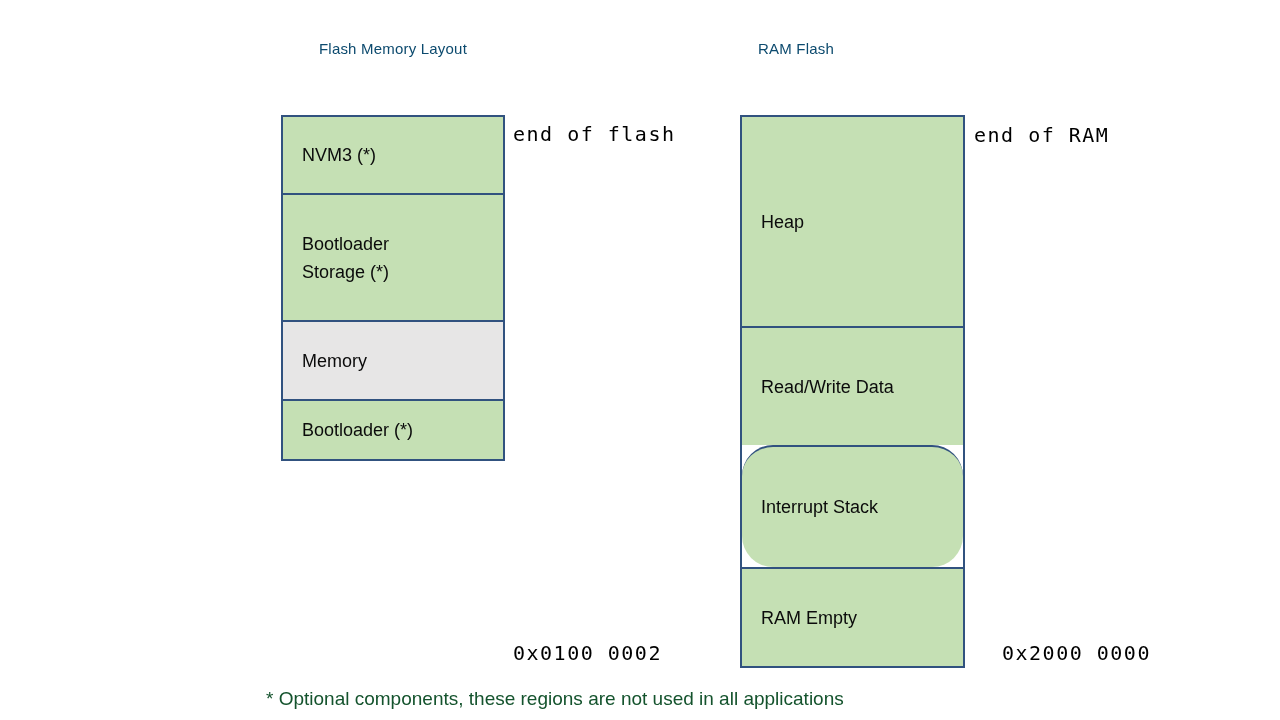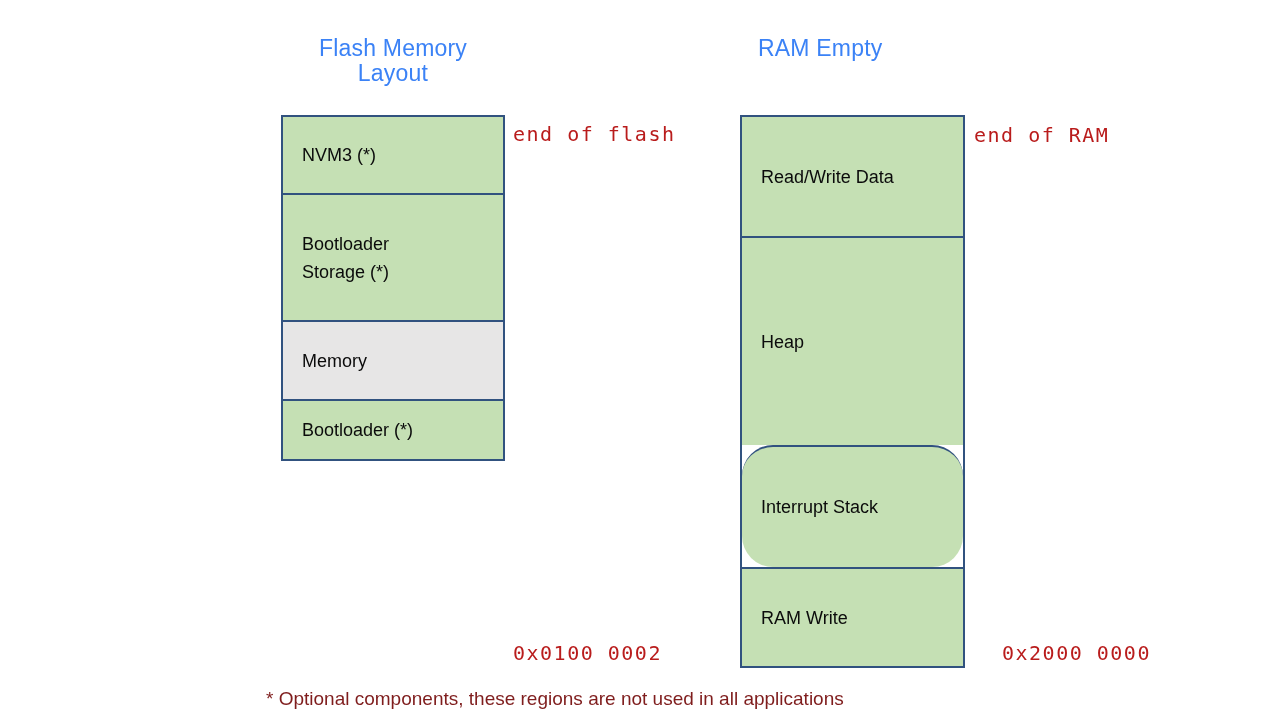--- a/index.html
+++ b/index.html
@@ -18,23 +18,23 @@
   .canvas{
     position:relative;
     width:1280px;
     height:720px;
     background:var(--bg);
     overflow:hidden;
   }
   .col-title{
     position:absolute;
     top:36px;
-    font-size:23px;
+    font-size:15px;
     line-height:25px;
-    color:#3b82f6;
+    color:#0c4a6e;
     letter-spacing:0.2px;
   }
   .flash-title{
     left:281px;
     width:224px;
     text-align:center;
   }
   .ram-title{
     left:758px;
   }
@@ -68,73 +68,73 @@
     white-space:pre-line;
     color:#0b0b0b;
     text-align:center;
   }
   .mono-note{
     position:absolute;
     font-family:"DejaVu Sans Mono", monospace;
     font-size:20px;
     line-height:26px;
     letter-spacing:1.5px;
-    color:#b91c1c;
+    color:#000000;
     white-space:nowrap;
   }
   .anno-flash-top{ left:513px; top:121px; }
   .anno-flash-bottom{ left:513px; top:640px; }
   .anno-ram-top{ left:974px; top:122px; }
   .anno-ram-bottom{ left:1002px; top:640px; }
   .footnote{
     position:absolute;
     left:266px;
     top:686px;
     font-size:19px;
     line-height:25px;
-    color:#7f1d1d;
+    color:#14532d;
   }
 </style>
 </head>
 <body>
 
 <div class="canvas">
 
   <div class="col-title flash-title">Flash Memory Layout</div>
 
-  <div class="col-title ram-title">RAM Empty</div>
+  <div class="col-title ram-title">RAM Flash</div>
 
   <div class="mem-column flash-column" id="flash-blocks">
       <div class="mem-block" style="height: 76px;">
         <span class="block-label">NVM3 (*)</span>
       </div>
       <div class="mem-block" style="height: 127px;">
         <span class="block-label">Bootloader
 Storage (*)</span>
       </div>
       <div class="mem-block empty" style="height: 79px;">
         <span class="block-label">Memory</span>
       </div>
       <div class="mem-block" style="height: 60px;">
         <span class="block-label">Bootloader (*)</span>
       </div>
     </div>
 
   <div class="mem-column ram-column" id="ram-blocks">
+      <div class="mem-block" style="height: 209px;">
+        <span class="block-label">Heap</span>
+      </div>
       <div class="mem-block" style="height: 119px;">
         <span class="block-label">Read/Write Data</span>
-      </div>
-      <div class="mem-block" style="height: 209px;">
-        <span class="block-label">Heap</span>
       </div>
       <div class="mem-block" style="height: 122px; border-radius: 31px;">
         <span class="block-label">Interrupt Stack</span>
       </div>
       <div class="mem-block" style="height: 99px;">
-        <span class="block-label">RAM Write</span>
+        <span class="block-label">RAM Empty</span>
       </div>
     </div>
 
   <div class="mono-note anno-flash-top">end of flash</div>
 
   <div class="mono-note anno-flash-bottom">0x0100 0002</div>
 
   <div class="mono-note anno-ram-top">end of RAM</div>
 
   <div class="mono-note anno-ram-bottom">0x2000 0000</div>

